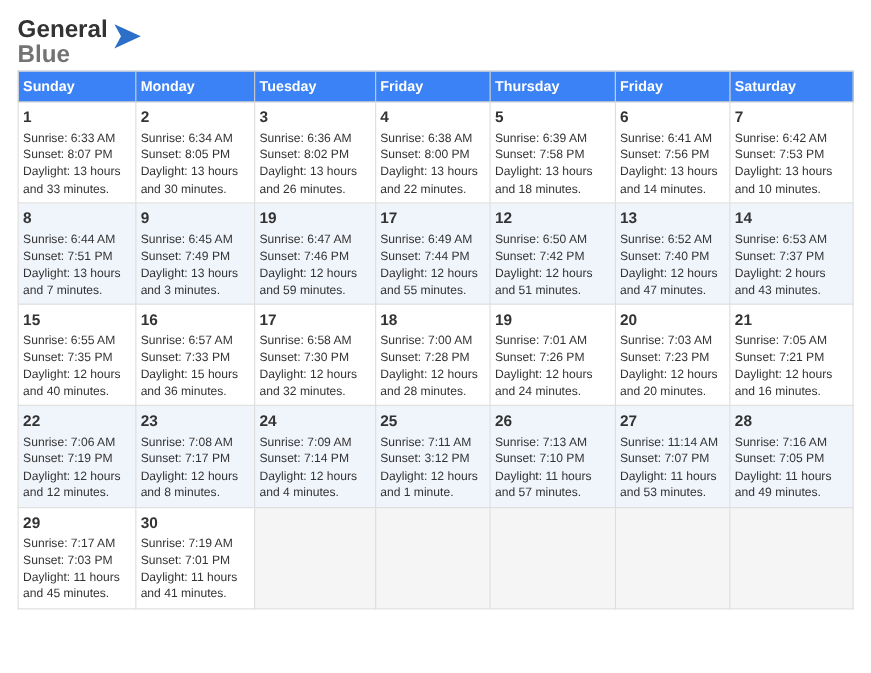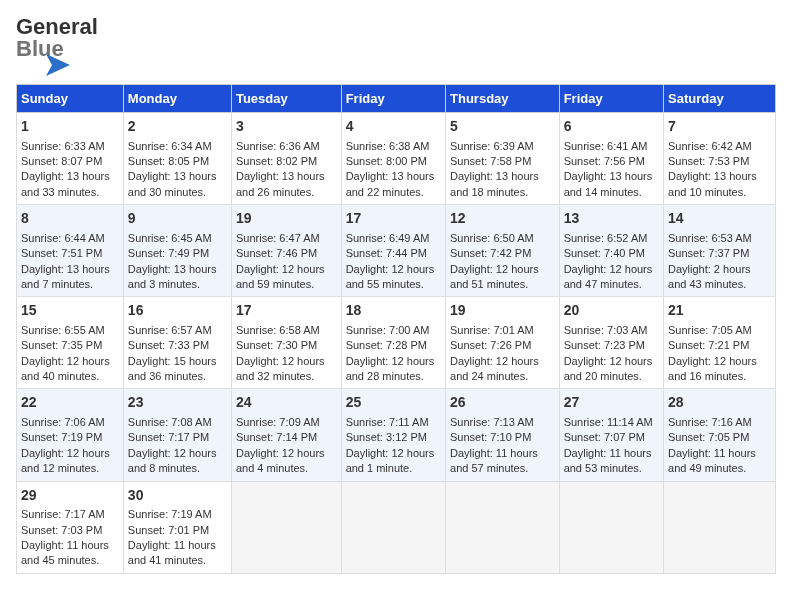--- a/index.html
+++ b/index.html
@@ -40,21 +40,21 @@
       font-size: 16px;
       font-weight: normal;
       color: #555;
     }
     table {
       width: 100%;
       border-collapse: collapse;
       font-size: 11px;
     }
     thead tr th {
-      background-color: #1d4ed8;
+      background-color: #3b82f6;
       color: #fff;
       padding: 6px 4px;
       text-align: left;
       font-size: 13px;
       font-weight: bold;
       border: 1px solid #ccc;
     }
     tbody tr td {
       border: 1px solid #ddd;
       padding: 4px 4px;
@@ -76,21 +76,21 @@
     }
     .empty-cell {
       background-color: #f5f5f5 !important;
     }
   </style>
 </head>
 <body>
 
 <div class="header-logo">
   <div class="logo-area">
-    <div style="display:flex;align-items:center;flex-direction:column;">
+    <div style="display:flex;align-items:center;">
       <span class="logo-text">
         <span>General</span><br>
         <span class="blue">Blue</span>
       </span>
       <svg width="32" height="30" viewBox="0 0 32 30" style="margin-left:2px;margin-top:-10px;">
         <polygon points="4,4 28,15 4,26 10,15" fill="#2b6fc9"></polygon>
       </svg>
     </div>
   </div>
   <div class="title-area">

